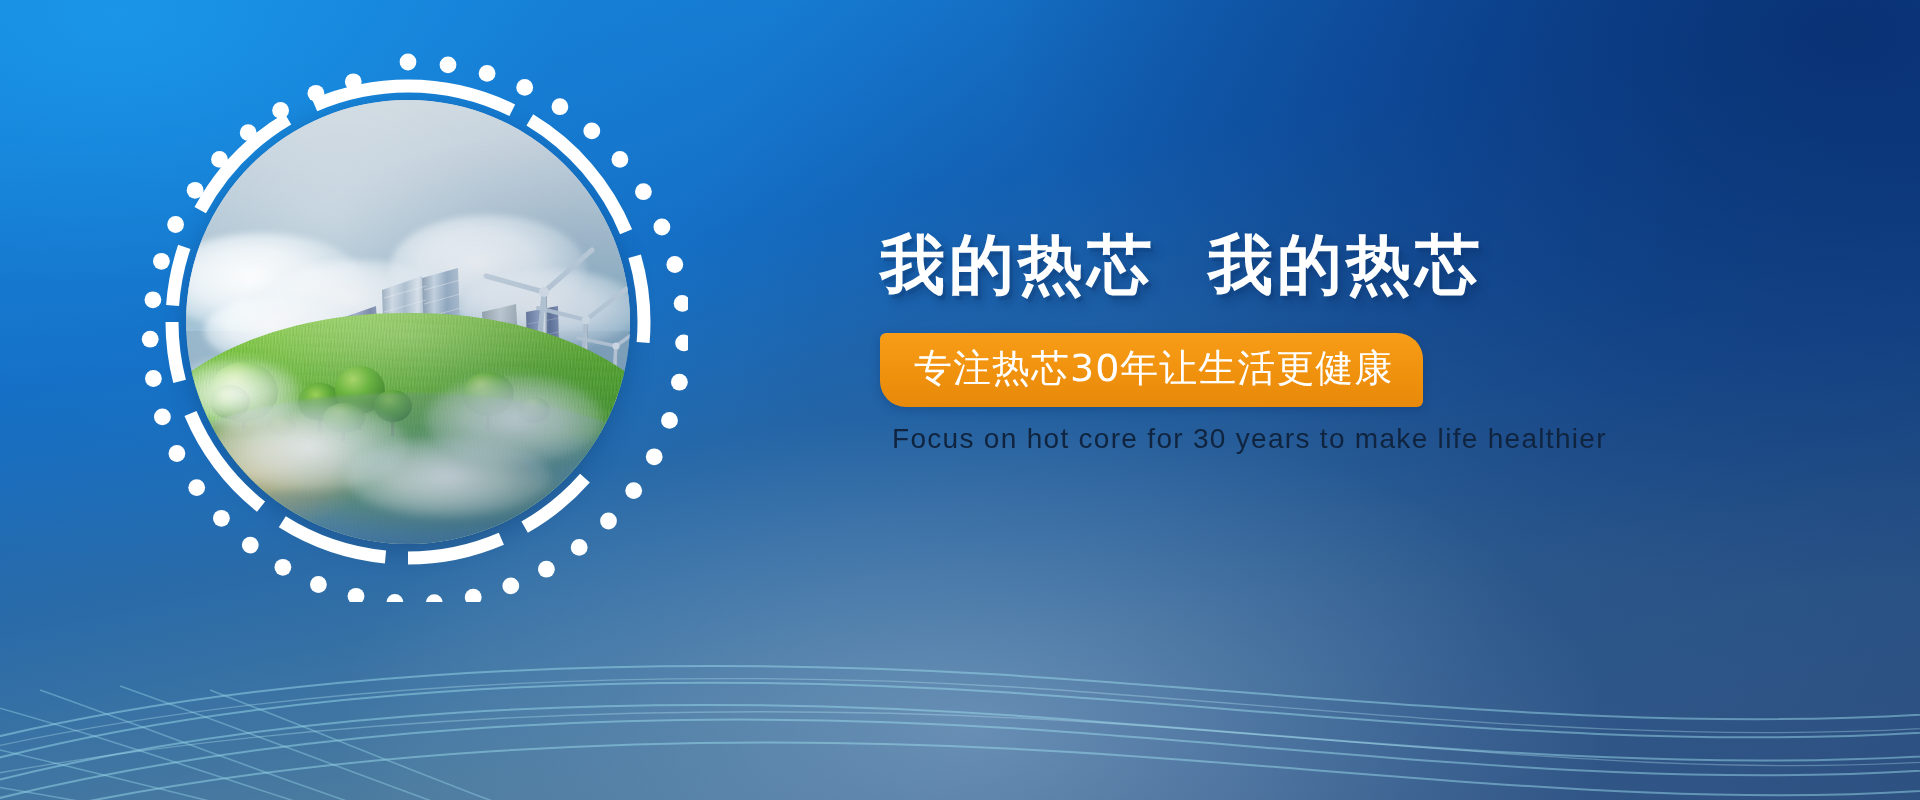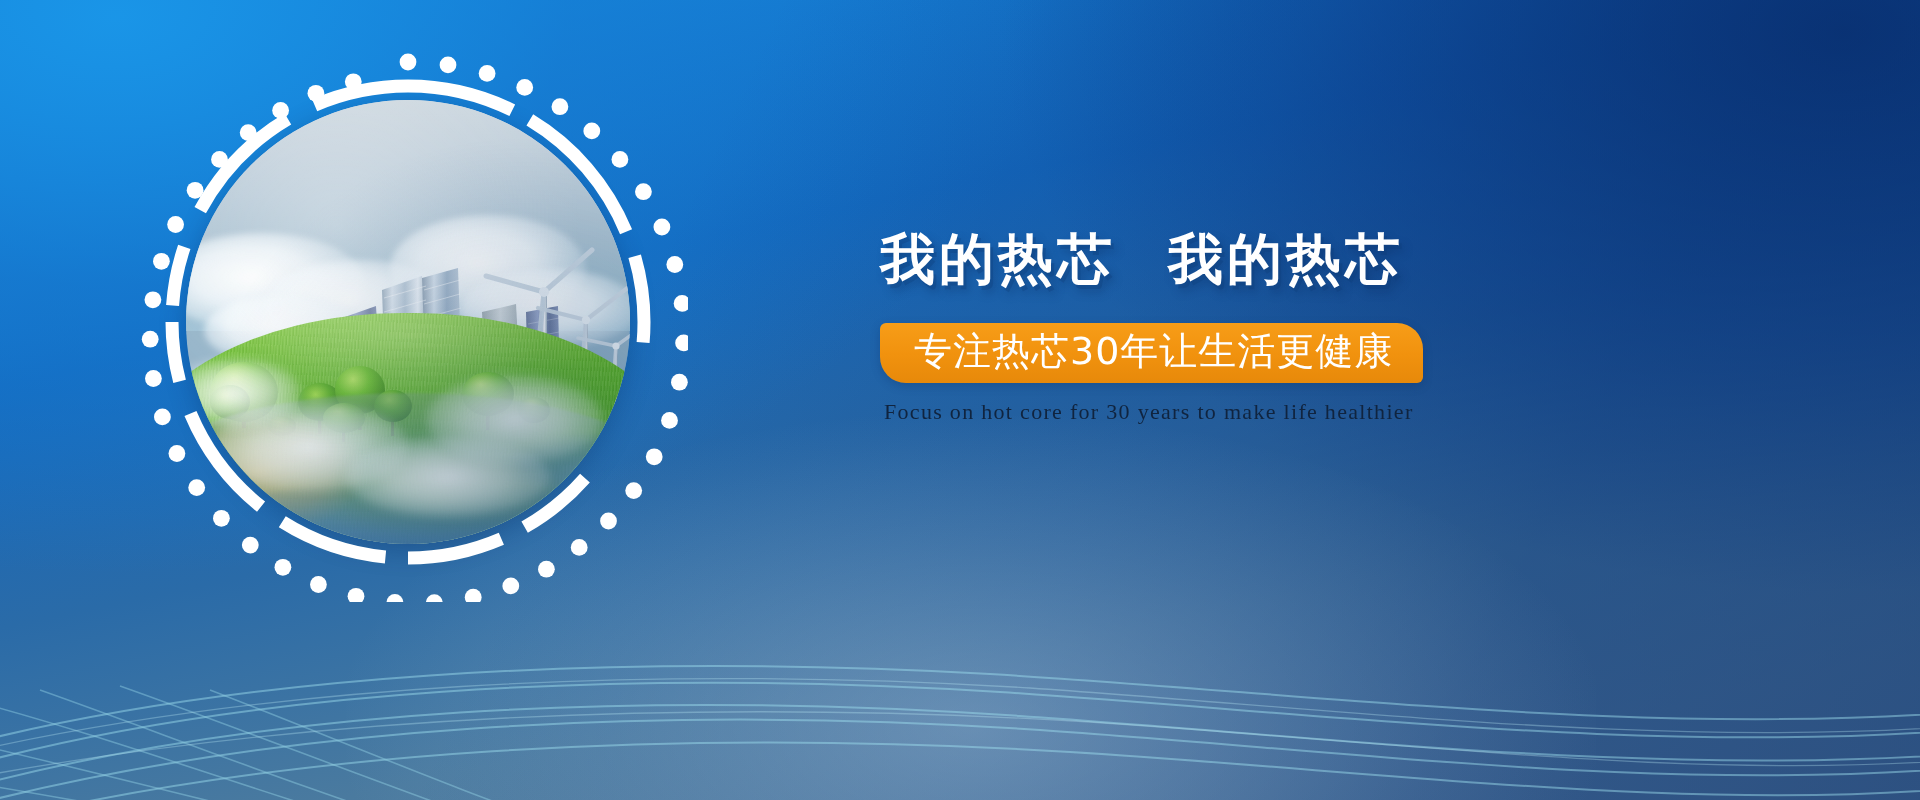--- a/index.html
+++ b/index.html
@@ -184,59 +184,59 @@
   
   .copy {
     position:absolute;
     left:880px; top:232px;
     width:840px;
   }
   .headline {
     display:flex;
     align-items:flex-start;
     color:#ffffff;
-    font-size:55px;
+    font-size:65px;
     font-weight:bold;
     line-height:1;
     letter-spacing:4px;
     white-space:nowrap;
     text-shadow:
        3px 4px 0 rgba(12,58,120,0.30),
        5px 7px 10px rgba(8,40,92,0.35);
     font-family:"DejaVu Sans", "Liberation Sans", sans-serif;
   }
   .headline .gap { display:inline-block; width:52px; }
 
   .badge {
     margin-top:36px;
     display:inline-flex;
     align-items:center;
-    height:60px;
+    height:74px;
     padding:0 30px 4px 34px;
     background:linear-gradient(180deg,#f79d18 0%,#f1920e 52%,#e7890a 100%);
     border-radius:6px 26px 6px 26px;
     box-shadow:0 3px 10px rgba(10,45,100,0.28);
   }
   .badge-text {
     color:#ffffff;
     font-size:38px;
     line-height:1;
     letter-spacing:1px;
     white-space:nowrap;
     font-family:"DejaVu Sans", "Liberation Sans", sans-serif;
   }
 
   .subtitle {
     margin-top:16px;
-    margin-left:4px;
+    margin-left:12px;
     color:#10243f;
-    font-size:22px;
+    font-size:28px;
     letter-spacing:1.3px;
     white-space:nowrap;
-    font-family:Liberation Serif, serif;
+    font-family:Liberation Sans, sans-serif;
   }
 </style>
 </head>
 <body>
 
 <div class="banner">
 
   <div class="nav-wash"></div>
   <div class="bloom"></div>
 

